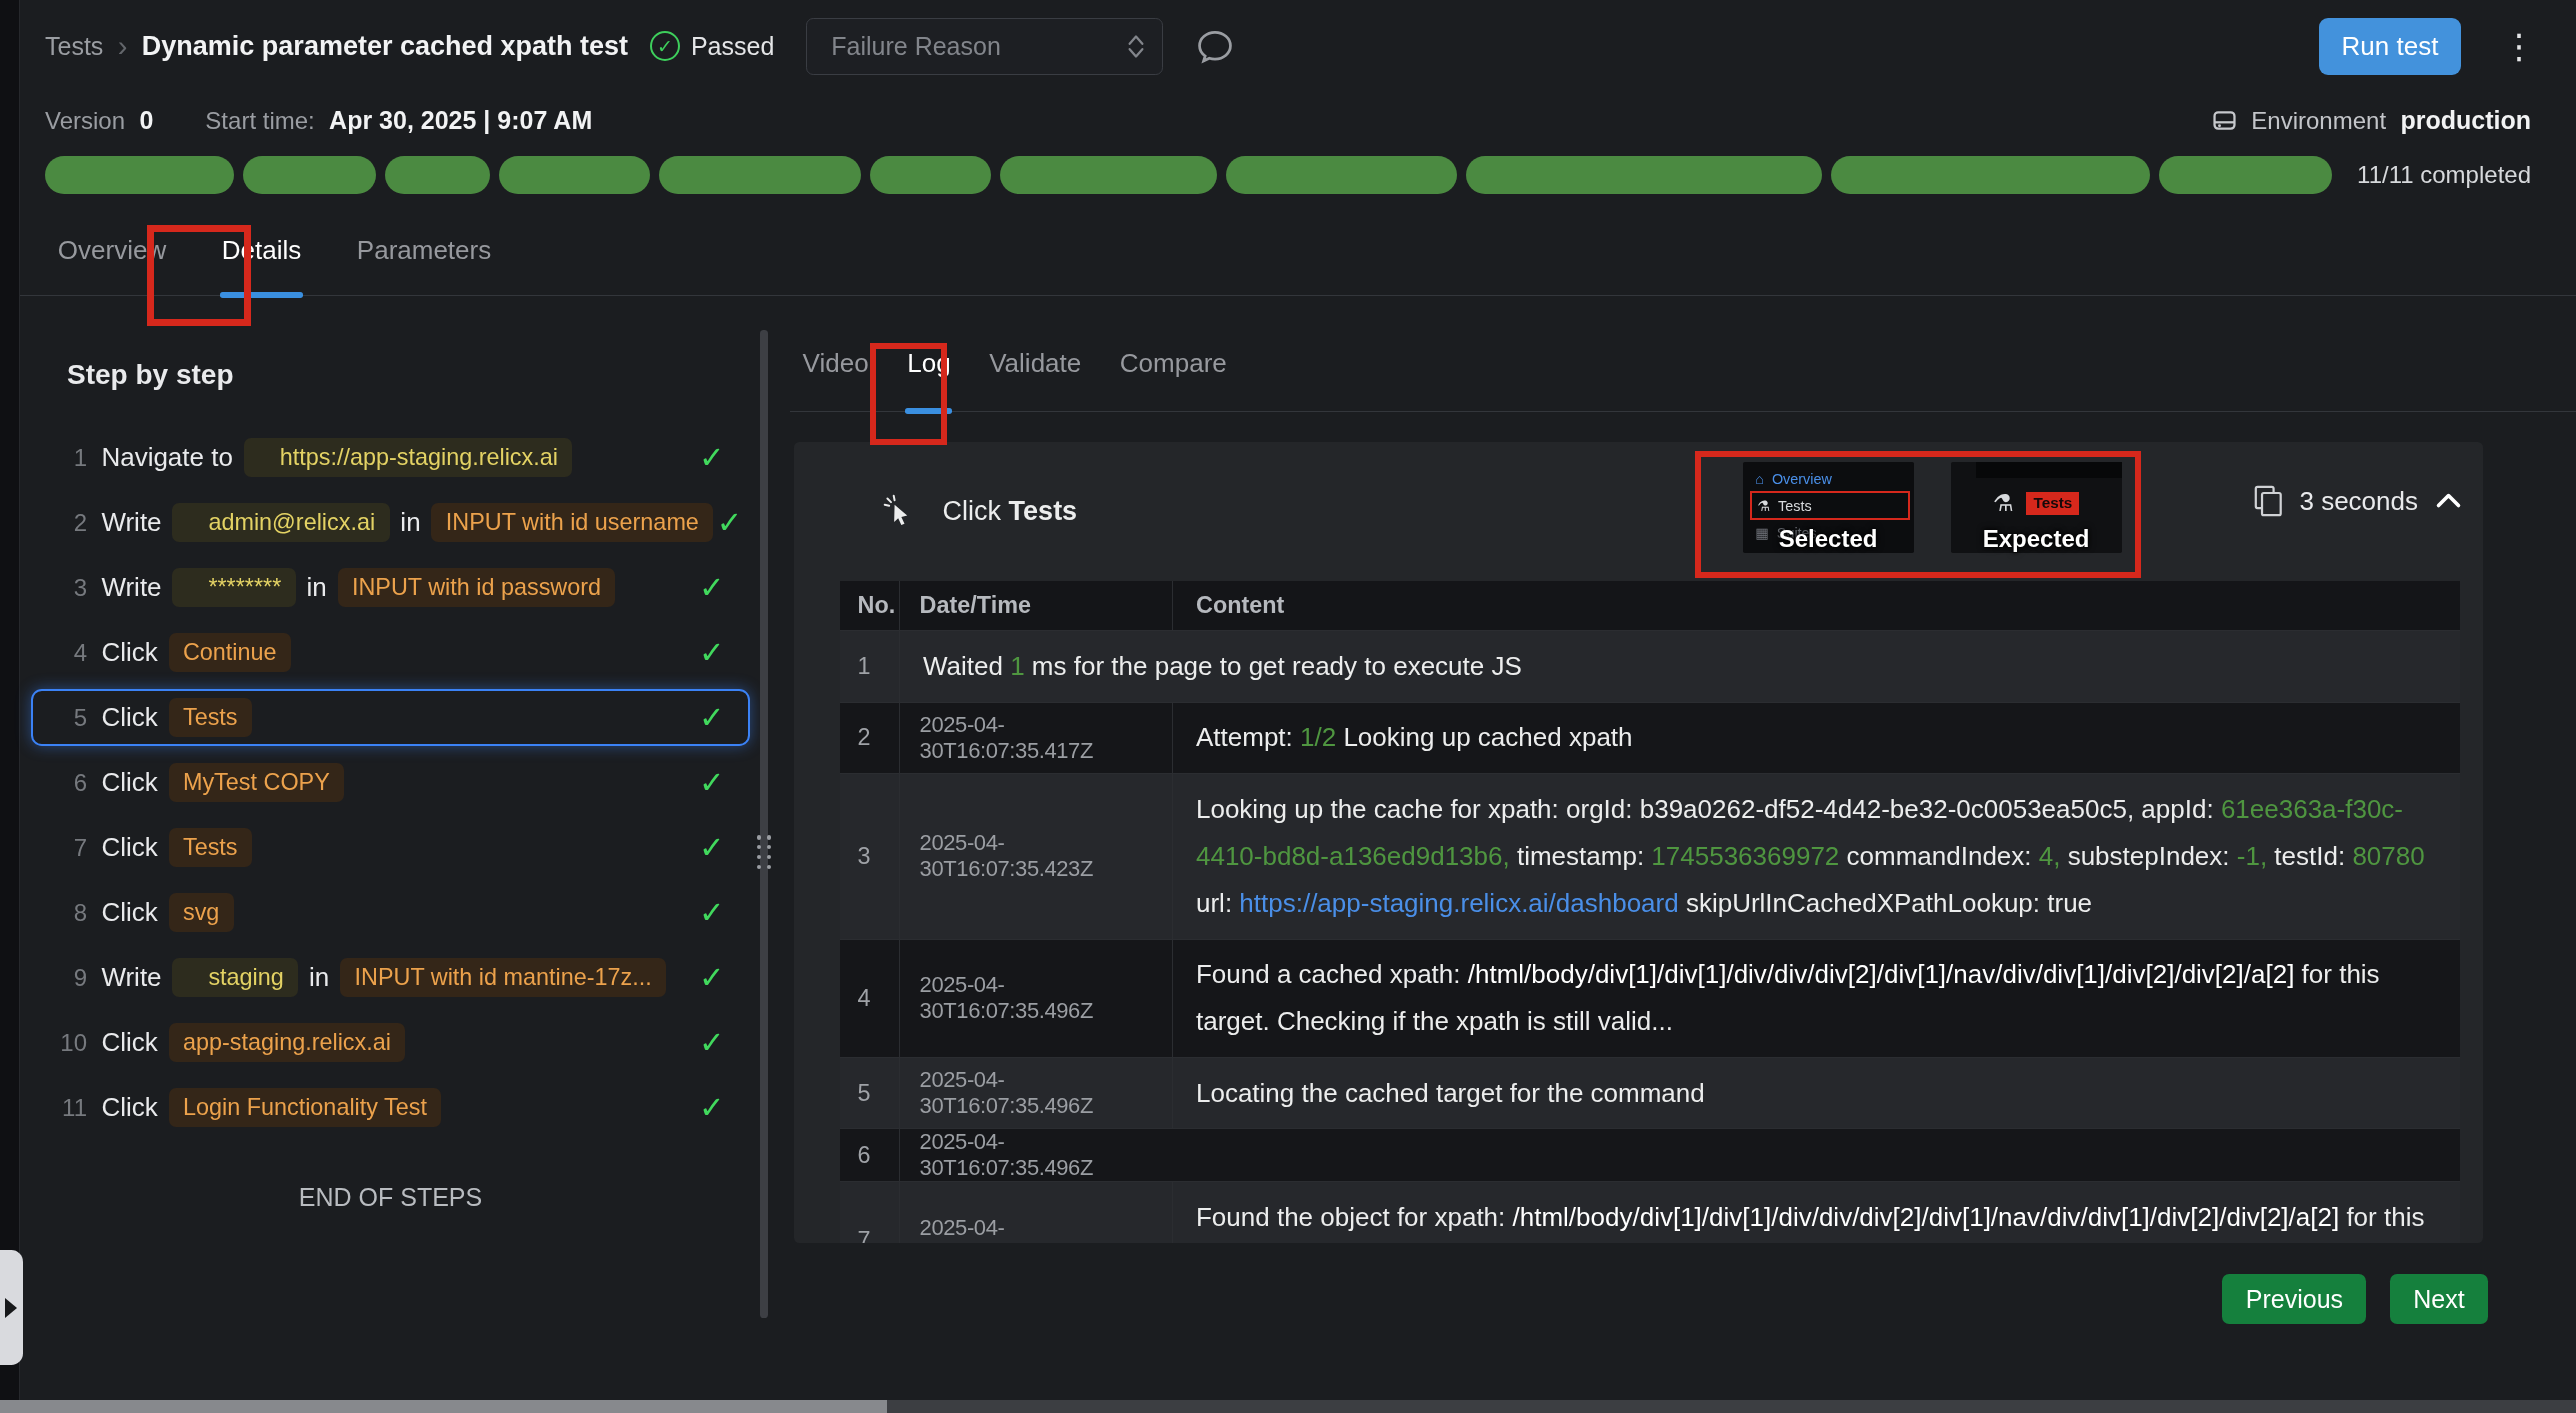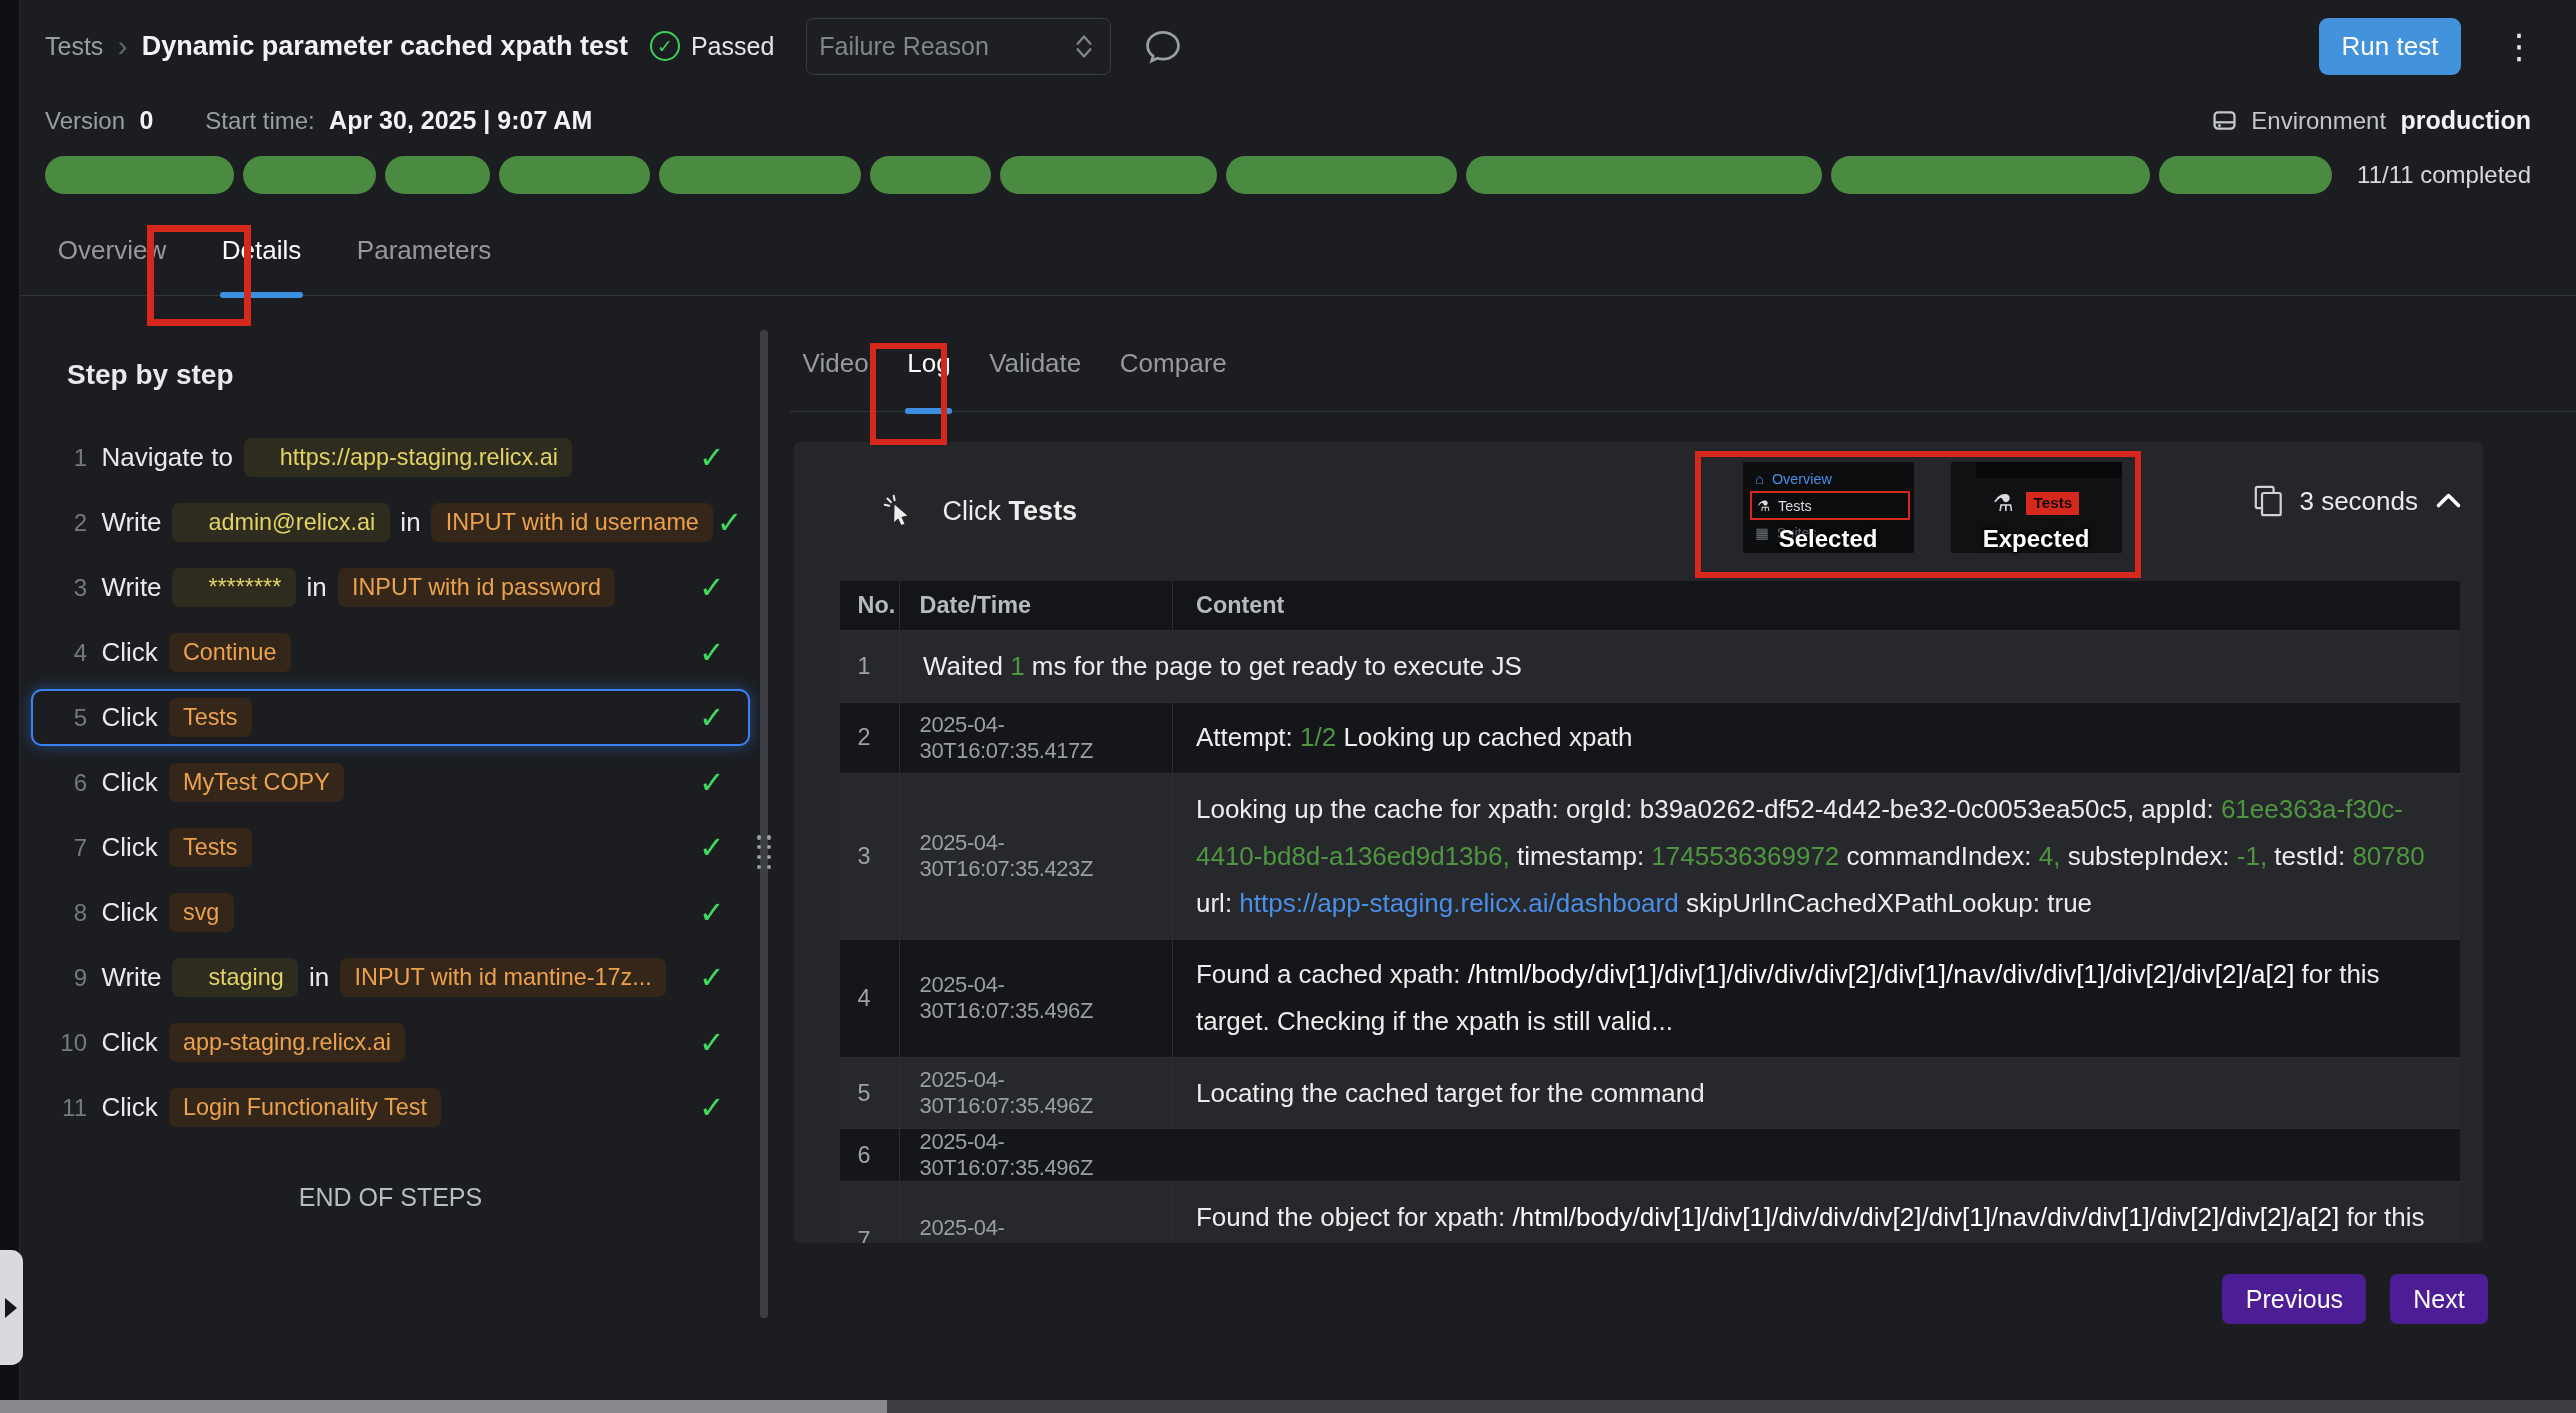--- a/index.html
+++ b/index.html
@@ -12,21 +12,21 @@
   .left-rail { position:absolute; left:0; top:0; bottom:0; width:20px; background:#0f1013; border-right:0.9px solid #26282c; }
 
   
   .hdr { position:relative; height:92px; display:flex; align-items:center; padding:0 40px 0 45px; }
   .crumb { color:#9a9da2; }
   .crumb-sep { color:#63666b; font-size:29px; margin:0 14.4px; }
   .title { color:#f2f3f4; font-size:27px; font-weight:bold; }
   .passed { display:flex; align-items:center; margin-left:21.6px; }
   .passed .ck { width:30.5px; height:30.5px; border:2.2px solid #3ecf5c; border-radius:50%; color:#3ecf5c; font-size:19px; display:flex; align-items:center; justify-content:center; }
   .passed .pl { margin-left:10.8px; color:#e4e5e7; }
-  .fail-select { margin-left:32px; width:305px; height:57px; border:1.3px solid #3a3d43; border-radius:7.2px; background:#1d1f23; display:flex; align-items:center; justify-content:space-between; padding:0 16px 0 12px; color:#82858b; cursor:pointer; }
+  .fail-select { margin-left:32px; width:357px; height:57px; border:1.3px solid #3a3d43; border-radius:7.2px; background:#1d1f23; display:flex; align-items:center; justify-content:space-between; padding:0 16px 0 24px; color:#82858b; cursor:pointer; }
   .icon-btn { margin-left:32px; display:flex; align-items:center; }
   .spacer { flex:1; }
   .run-btn { width:142px; height:57px; background:#4392dc; border:none; border-radius:9px; color:#fff; font-size:26px; font-family:inherit; cursor:pointer; }
   .kebab { margin-left:41px; color:#e4e5e7; font-size:34px; letter-spacing:0; cursor:pointer; }
 
   
   .meta { height:57px; display:flex; align-items:center; padding:0 45px; }
   .mlabel { color:#9a9da2; font-size:24px; }
   .mval { color:#f2f3f4; font-weight:bold; font-size:25px; margin-left:14.4px; }
   .mstart { margin-left:52px; }
@@ -116,21 +116,21 @@
   .lrow .c-content { font-size:26px; line-height:47px; color:#eceded; display:flex; align-items:center; flex-wrap:wrap; }
   .lrow .c-content p { display:block; }
   .lrow.odd { background:#26282c; }
   .lrow.even { background:#151619; }
   .seg-g { color:#4f9640; }
   .seg-l { color:#4a8fe8; cursor:pointer; }
   .seg-x { color:#ffffff; }
 
   
   .pager { position:absolute; right:88px; top:1274px; display:flex; gap:23.4px; z-index:10; }
-  .pg-btn { height:50px; background:#4c1d95; color:#fff; border:none; border-radius:7.2px; font-size:25px; font-family:inherit; padding:0 23.4px; cursor:pointer; }
+  .pg-btn { height:50px; background:#15803d; color:#fff; border:none; border-radius:7.2px; font-size:25px; font-family:inherit; padding:0 23.4px; cursor:pointer; }
 
   
   .expand-tab { position:absolute; left:0; top:1250px; width:23.4px; height:115px; background:#d9dade; border-radius:0 11.7px 11.7px 0; display:flex; align-items:center; z-index:20; cursor:pointer; }
   .expand-tab i { display:block; margin-left:5.4px; width:0; height:0; border-top:10px solid transparent; border-bottom:10px solid transparent; border-left:12.6px solid #17181a; }
 
   
   .h-scroll { position:absolute; left:0; right:0; bottom:0; height:14.4px; background:#3c3e42; }
   .h-thumb { position:absolute; left:0; top:0; height:14.4px; width:887px; background:#87898d; }
 
   svg { display:block; }

